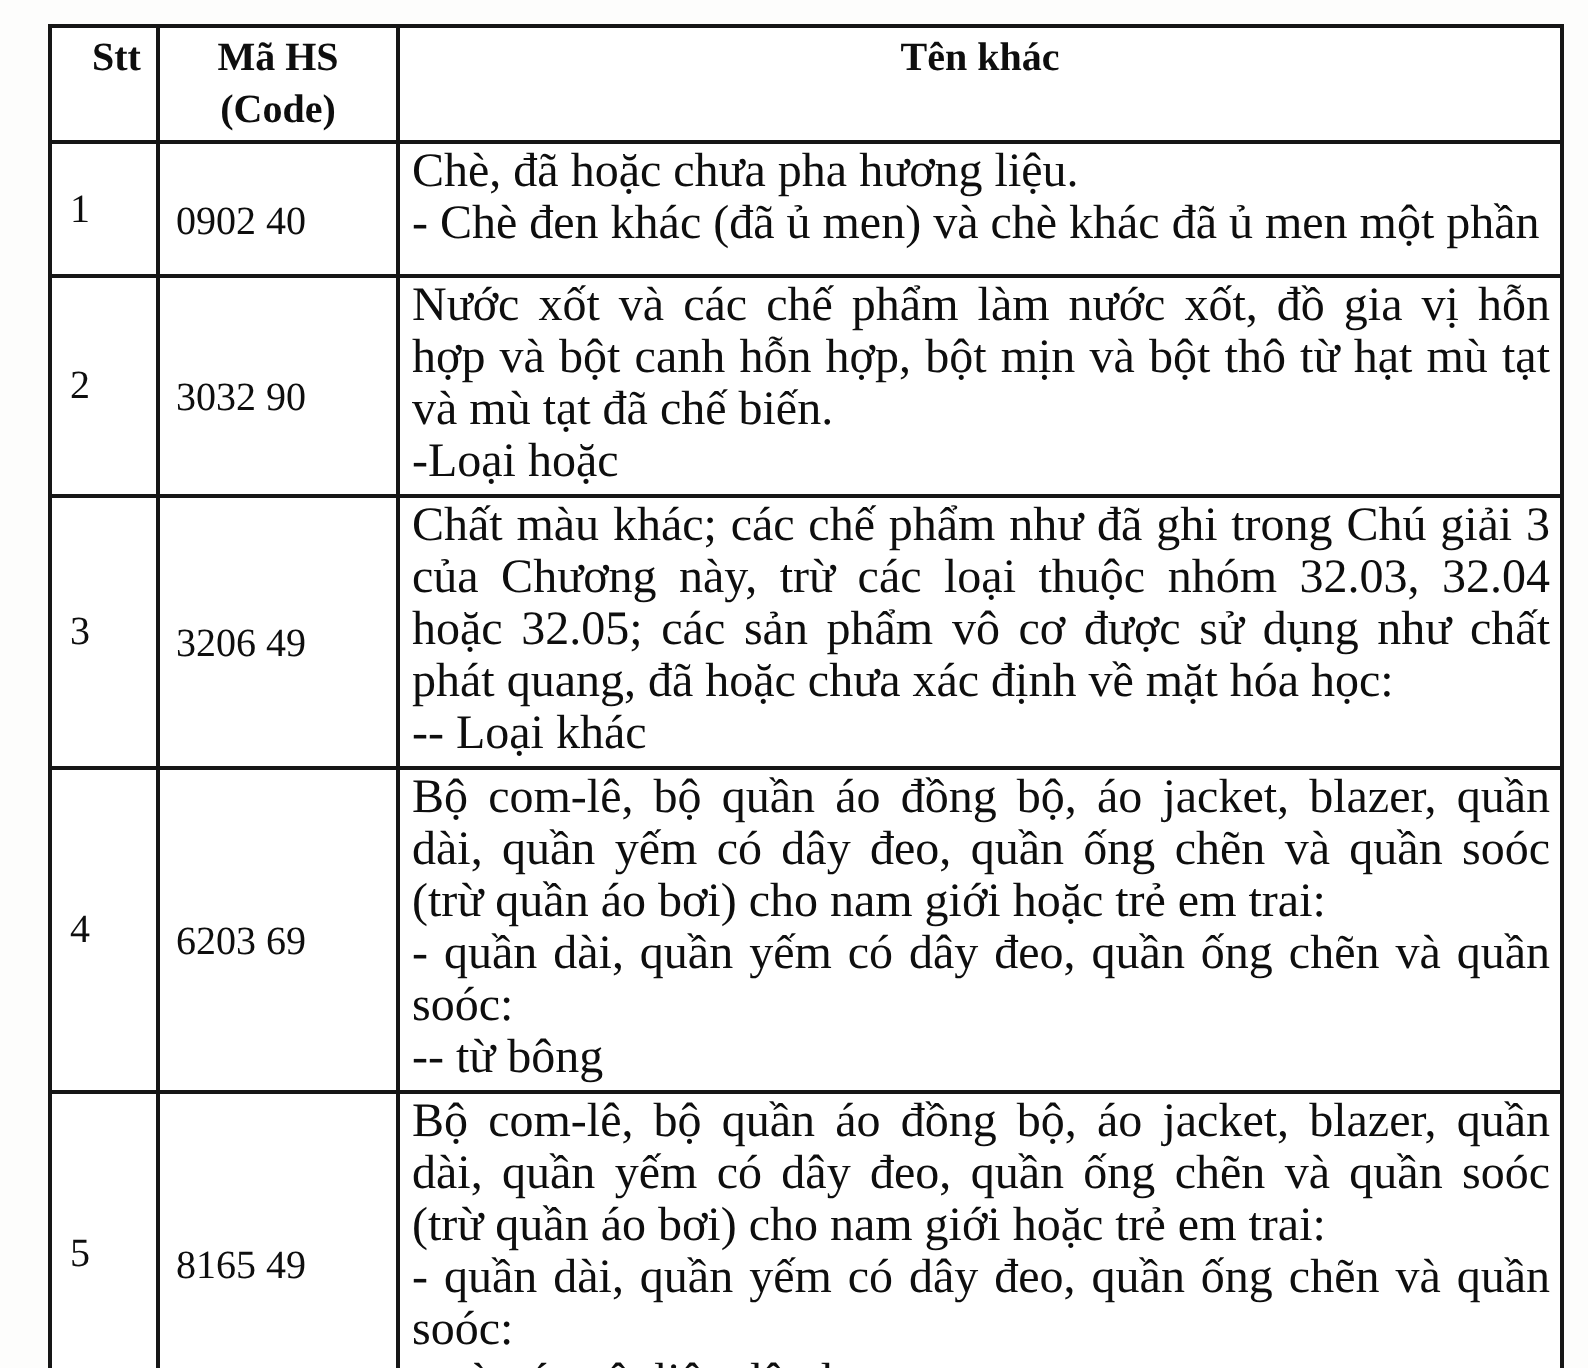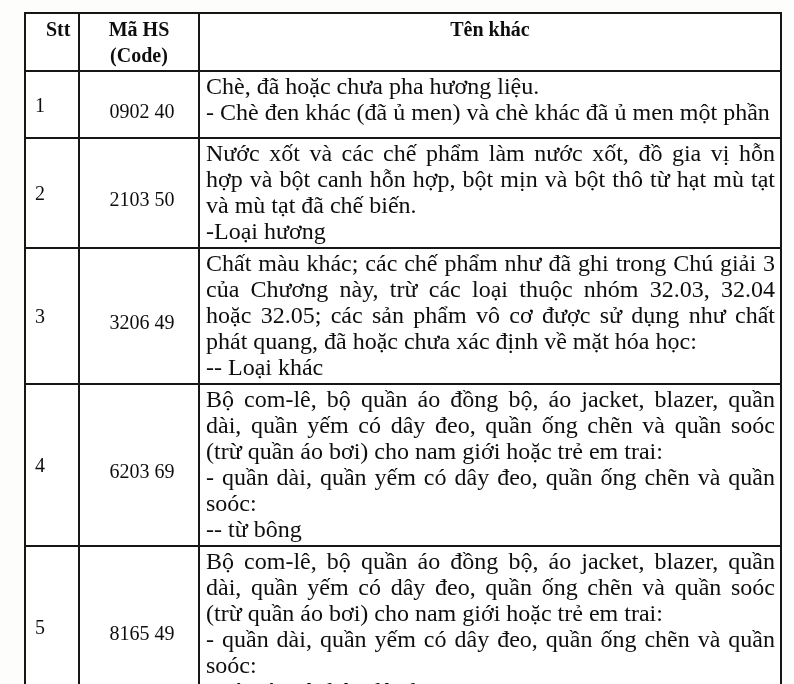--- a/index.html
+++ b/index.html
@@ -46,21 +46,21 @@
   td.stt-cell {
     font-size: 20px;
     line-height: 26px;
     text-align: left;
     vertical-align: middle;
     padding: 2px 2px 2px 9px;
   }
   td.code-cell {
     font-size: 20px;
     line-height: 26px;
-    text-align: center;
+    text-align: left;
     vertical-align: middle;
     padding: 14px 2px 2px 8px;
   }
   td.desc-cell {
     font-size: 24px;
     line-height: 26px;
     vertical-align: top;
     padding: 1px 5px 3px 6px;
   }
   td.desc-cell p {
@@ -92,24 +92,24 @@
       <tr class="r1">
         <td class="stt-cell">1</td>
         <td class="code-cell">0902 40</td>
         <td class="desc-cell">
           <p>Chè, đã hoặc chưa pha hương liệu.</p>
           <p>- Chè đen khác (đã ủ men) và chè khác đã ủ men một phần</p>
         </td>
       </tr>
       <tr class="r2">
         <td class="stt-cell">2</td>
-        <td class="code-cell">2103 50</td>
+        <td class="code-cell">3032 90</td>
         <td class="desc-cell">
           <p>Nước xốt và các chế phẩm làm nước xốt, đồ gia vị hỗn hợp và bột canh hỗn hợp, bột mịn và bột thô từ hạt mù tạt và mù tạt đã chế biến.</p>
-          <p>-Loại hương</p>
+          <p>-Loại hoặc</p>
         </td>
       </tr>
       <tr class="r3">
         <td class="stt-cell">3</td>
         <td class="code-cell">3206 49</td>
         <td class="desc-cell">
           <p>Chất màu khác; các chế phẩm như đã ghi trong Chú giải 3 của Chương này, trừ các loại thuộc nhóm 32.03, 32.04 hoặc 32.05; các sản phẩm vô cơ được sử dụng như chất phát quang, đã hoặc chưa xác định về mặt hóa học:</p>
           <p>-- Loại khác</p>
         </td>
       </tr>

